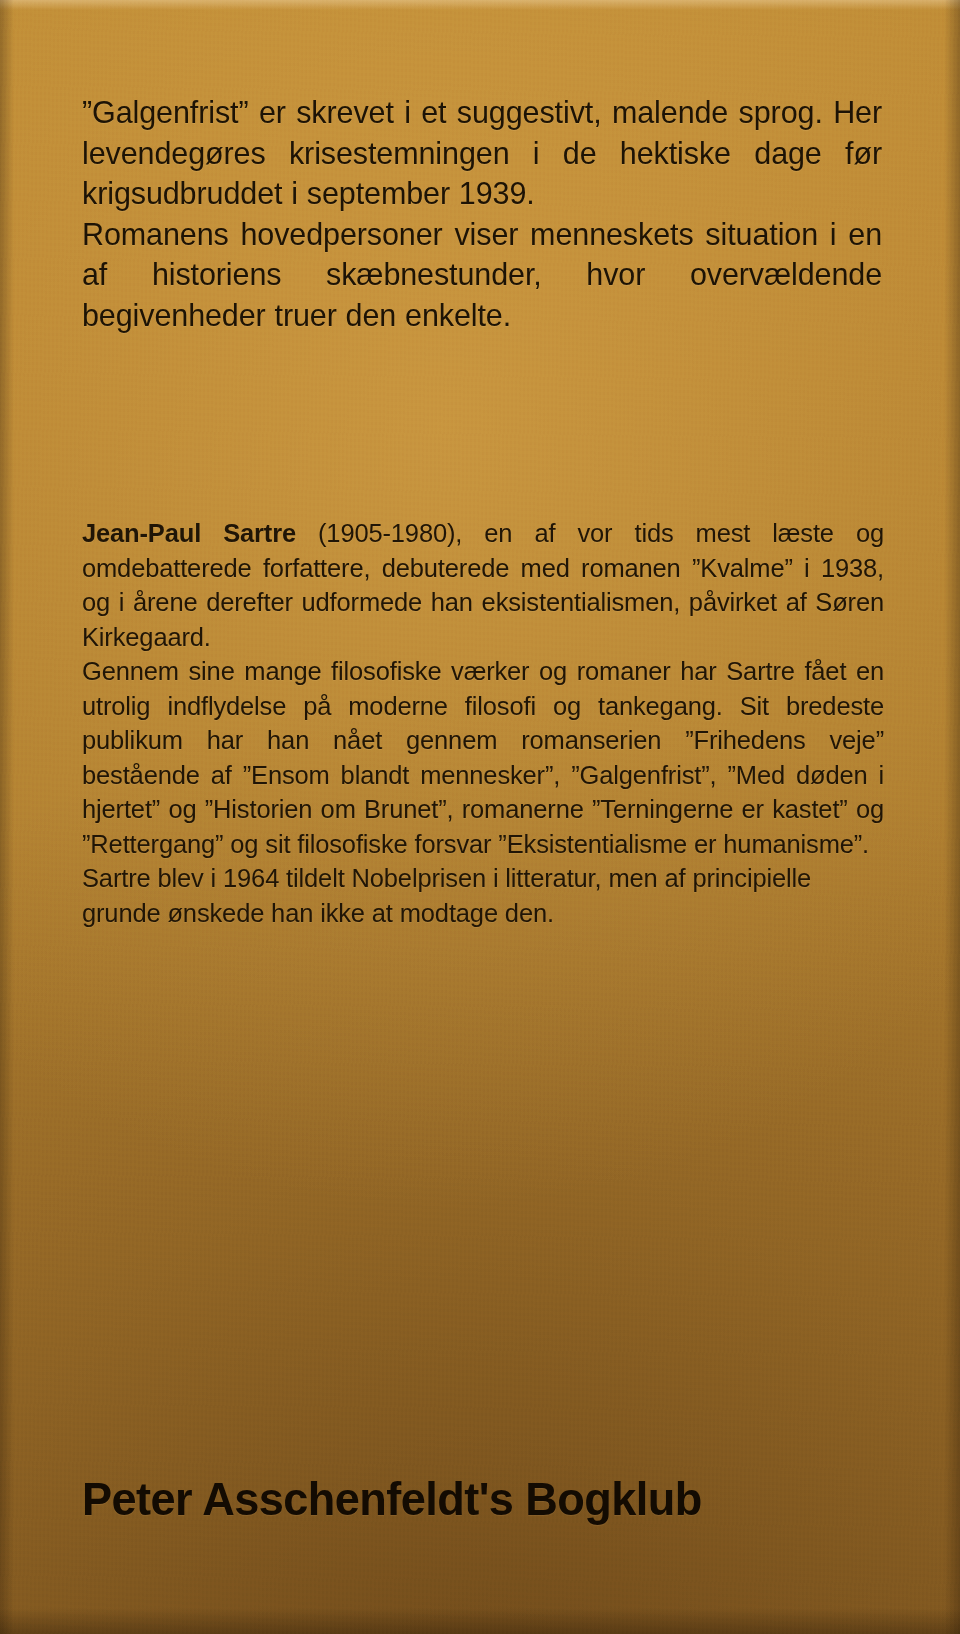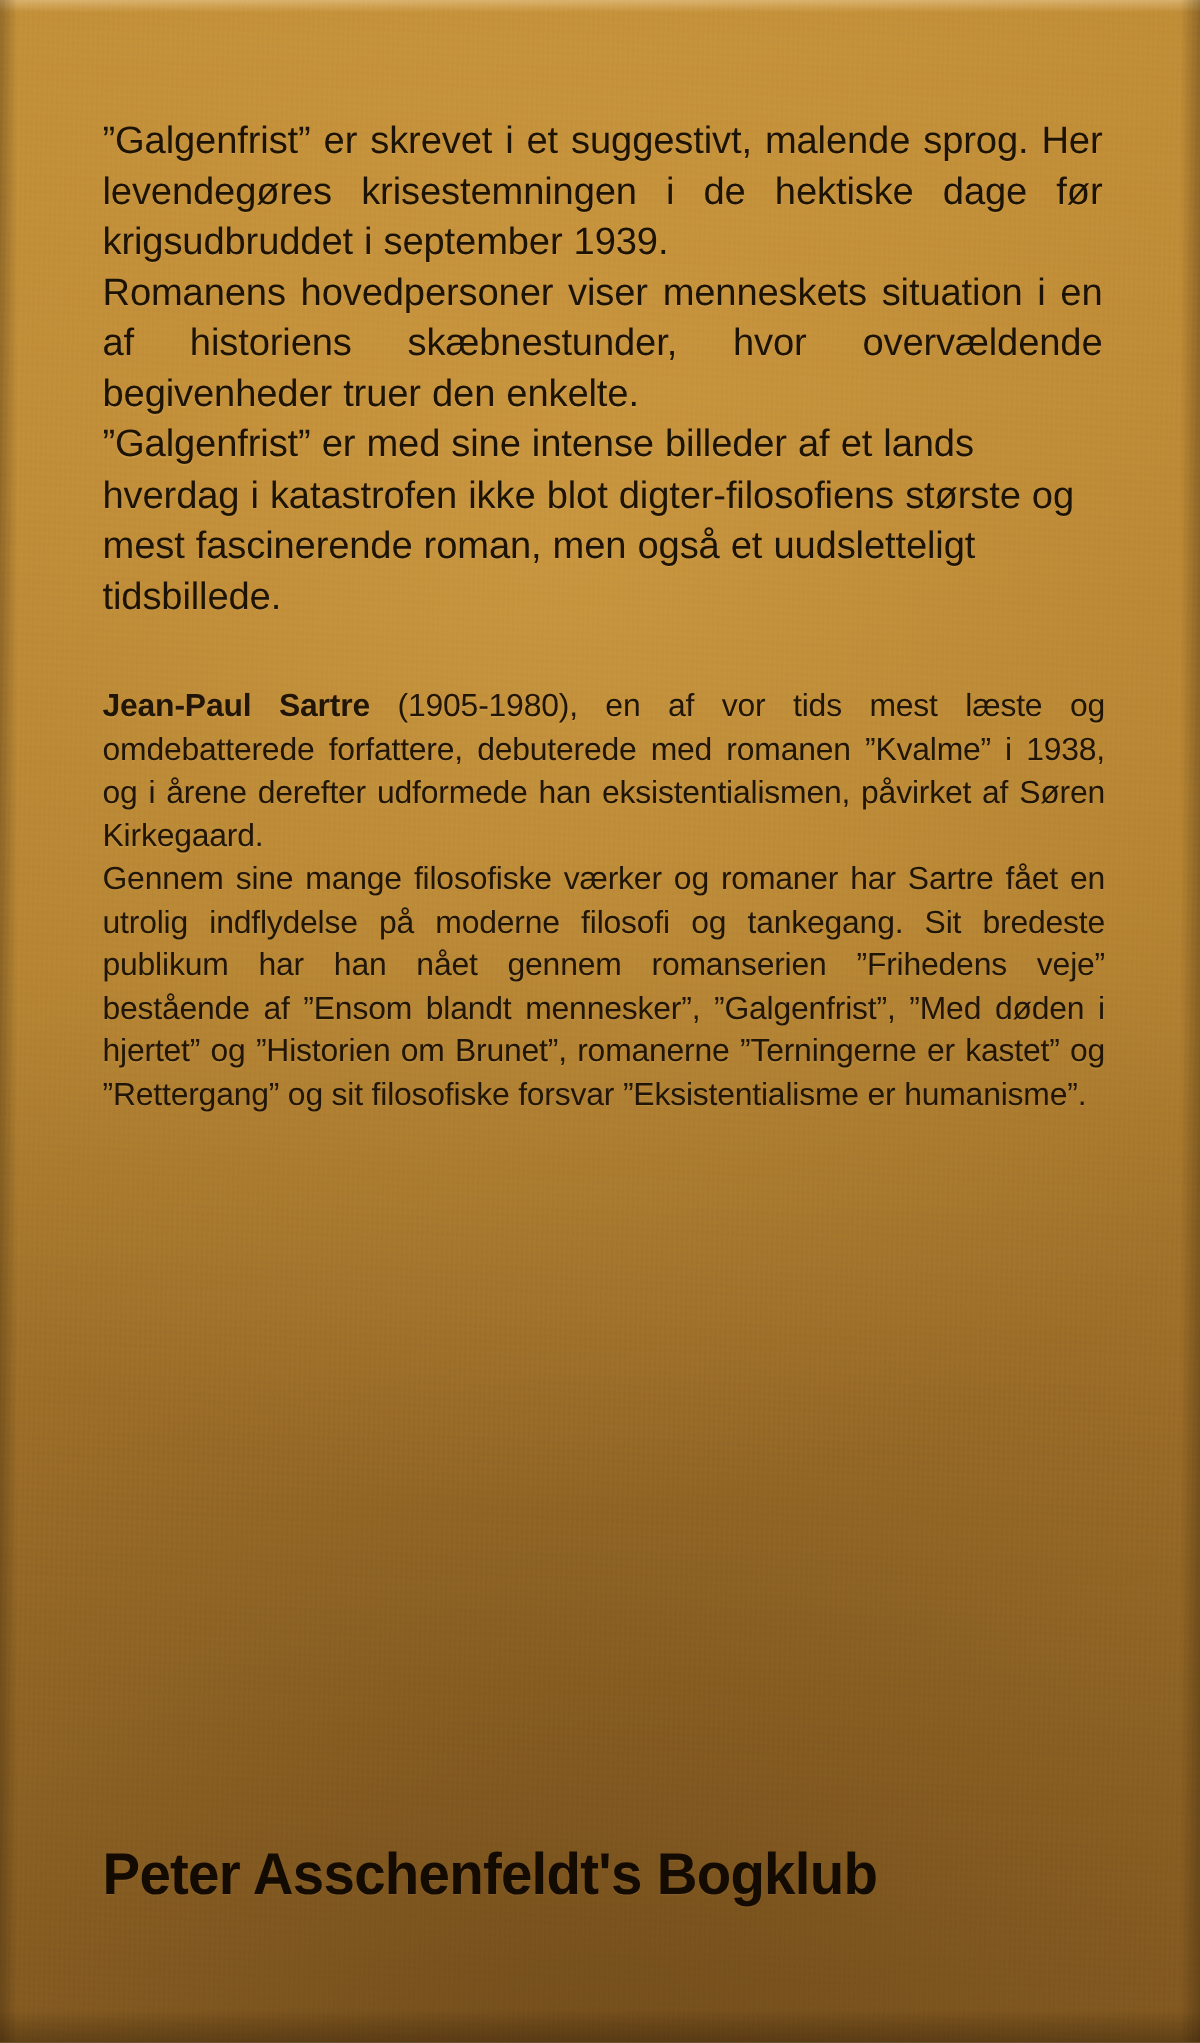--- a/index.html
+++ b/index.html
@@ -85,21 +85,21 @@
     text-shadow: 0 1px 0 rgba(255,226,170,0.13);
   }
   .blurb p.nojust {
     text-align: left;
   }
 
   
   .bio {
     position: absolute;
     left: 82px;
-    top: 548px;
+    top: 516px;
     width: 802px;
   }
 
   .bio p {
     margin: 0;
     font-size: 25.5px;
     line-height: 34.5px;
     letter-spacing: -0.15px;
     text-align: justify;
     text-align-last: left;
@@ -138,24 +138,24 @@
   <div class="edge-left"></div>
   <div class="edge-right"></div>
   <div class="edge-bottom"></div>
   <div class="grain"></div>
 
   <div class="content">
 
     <div class="blurb">
       <p>”Galgenfrist” er skrevet i et suggestivt, malende sprog. Her levendegøres krisestemningen i de hektiske dage før krigsudbruddet i september 1939.</p>
       <p>Romanens hovedpersoner viser menneskets situation i en af historiens skæbnestunder, hvor overvældende begivenheder truer den enkelte.</p>
-      <p class="nojust">”Galgenfrist” er med sine intense billeder af et lands hverdag i katastrofen ikke blot digter-filosofiens største og mest fascinerende roman, men også et uudsletteligt tidsbillede.</p>
     </div>
 
     <div class="bio">
       <p><span class="author-name">Jean-Paul Sartre</span><span> (1905-1980), en af vor tids mest læste og omdebatterede forfattere, debuterede med romanen ”Kvalme” i 1938, og i årene derefter udformede han eksistentialismen, påvirket af Søren Kirkegaard.</span></p>
       <p>Gennem sine mange filosofiske værker og romaner har Sartre fået en utrolig indflydelse på moderne filosofi og tankegang. Sit bredeste publikum har han nået gennem romanserien ”Frihedens veje” bestående af ”Ensom blandt mennesker”, ”Galgenfrist”, ”Med døden i hjertet” og ”Historien om Brunet”, romanerne ”Terningerne er kastet” og ”Rettergang” og sit filosofiske forsvar ”Eksistentialisme er humanisme”.</p>
+      <p class="nojust">Sartre blev i 1964 tildelt Nobelprisen i litteratur, men af principielle grunde ønskede han ikke at modtage den.</p>
     </div>
 
     <div class="publisher">Peter Asschenfeldt's Bogklub</div>
 
   </div>
 </div>
 
 </body></html>

